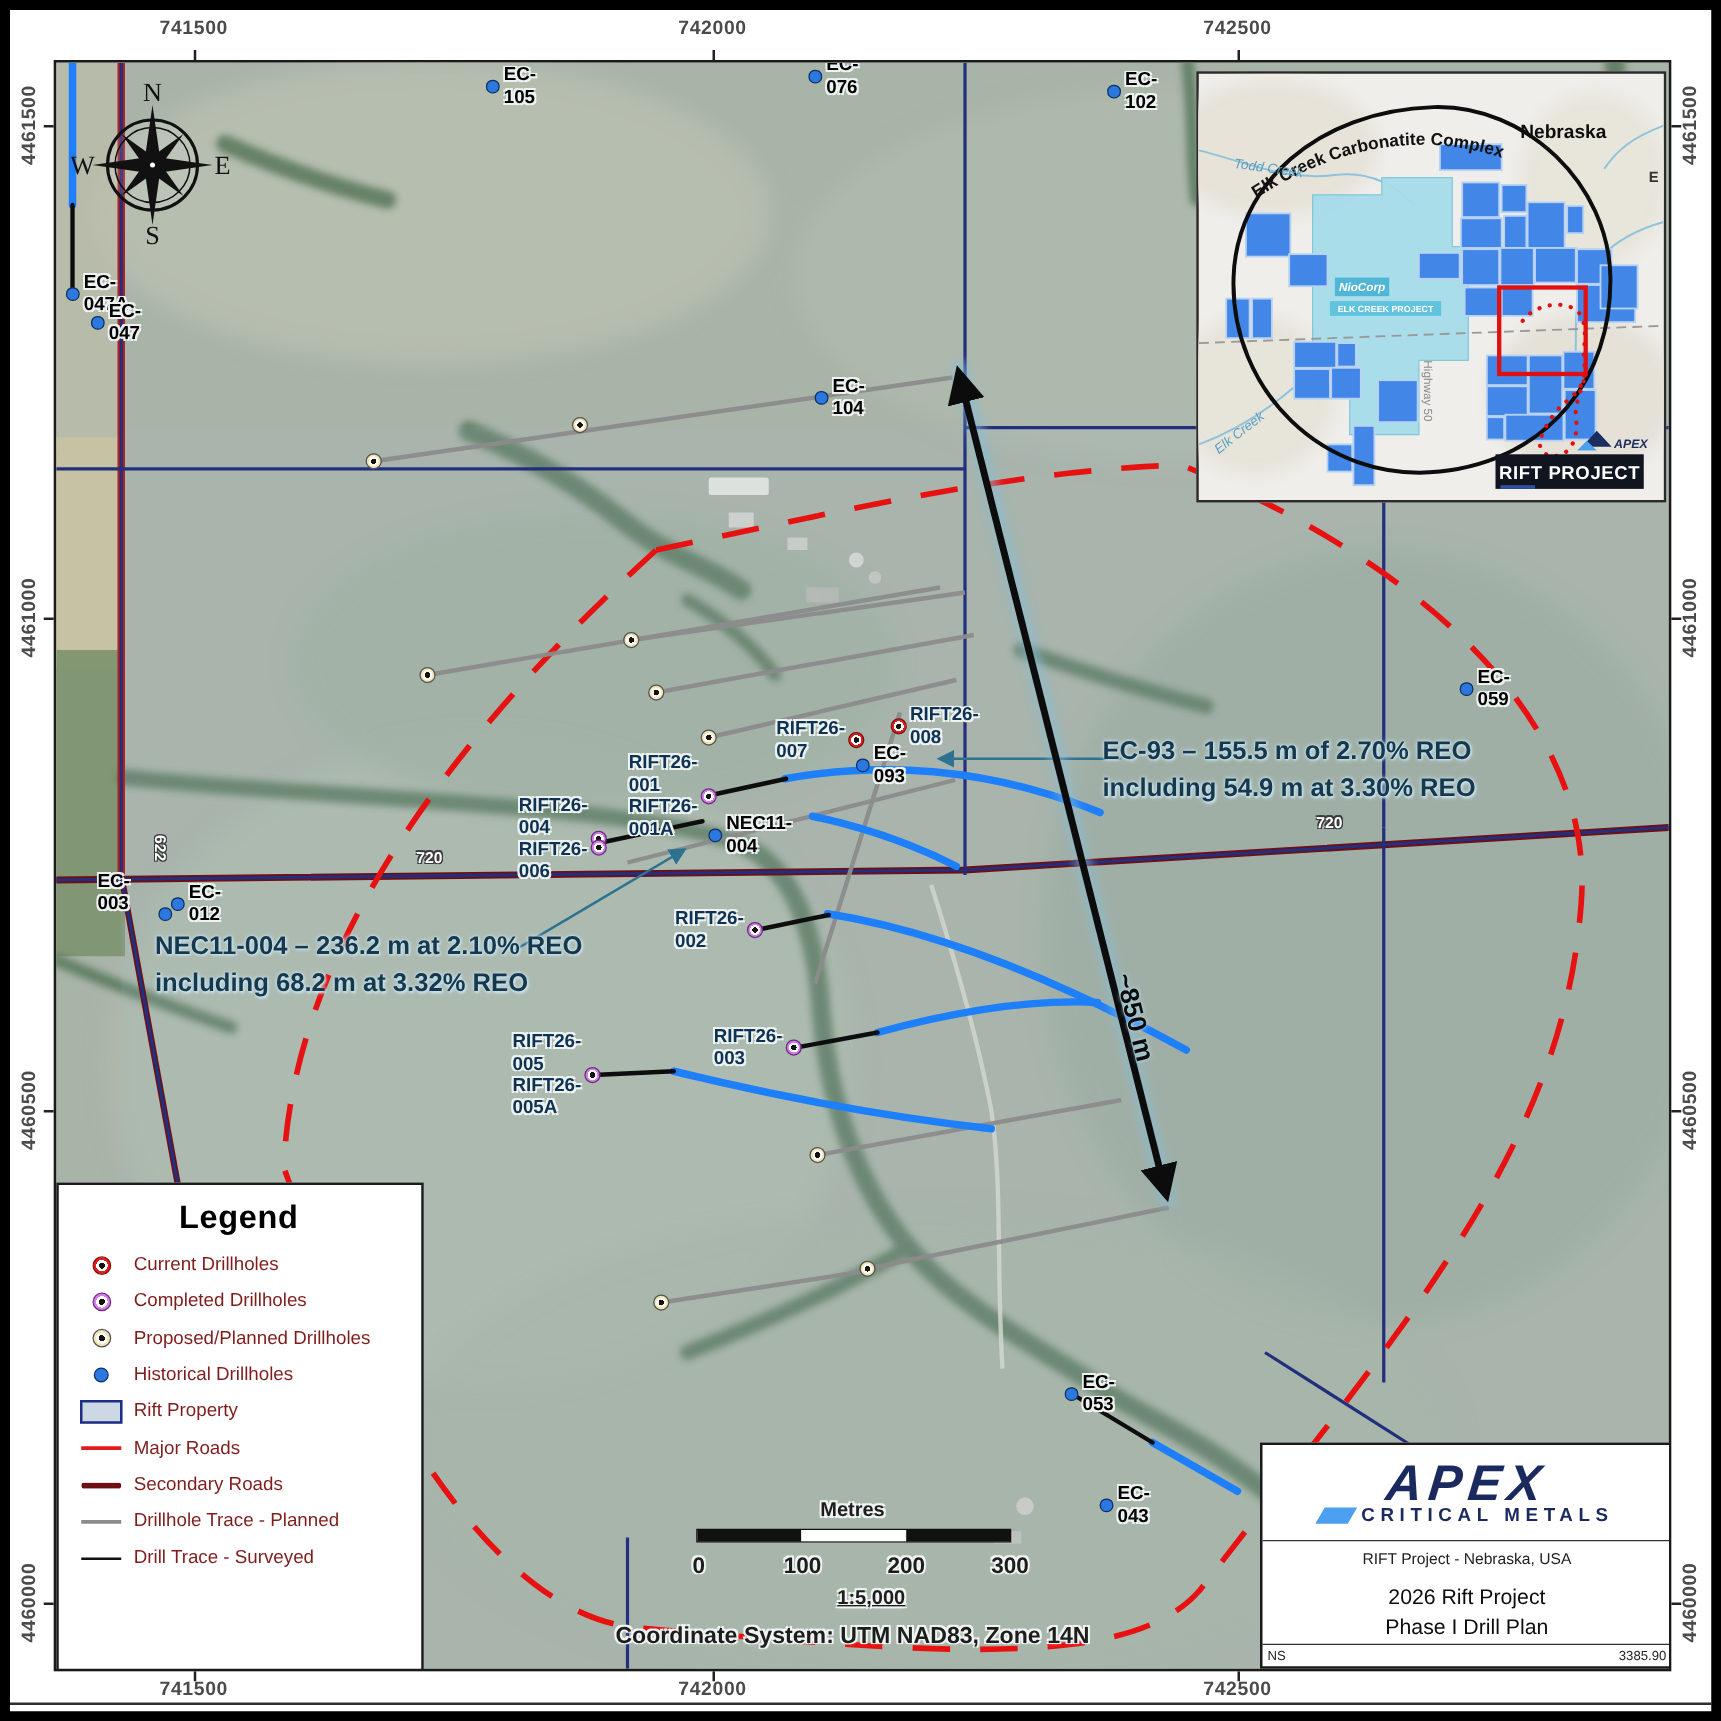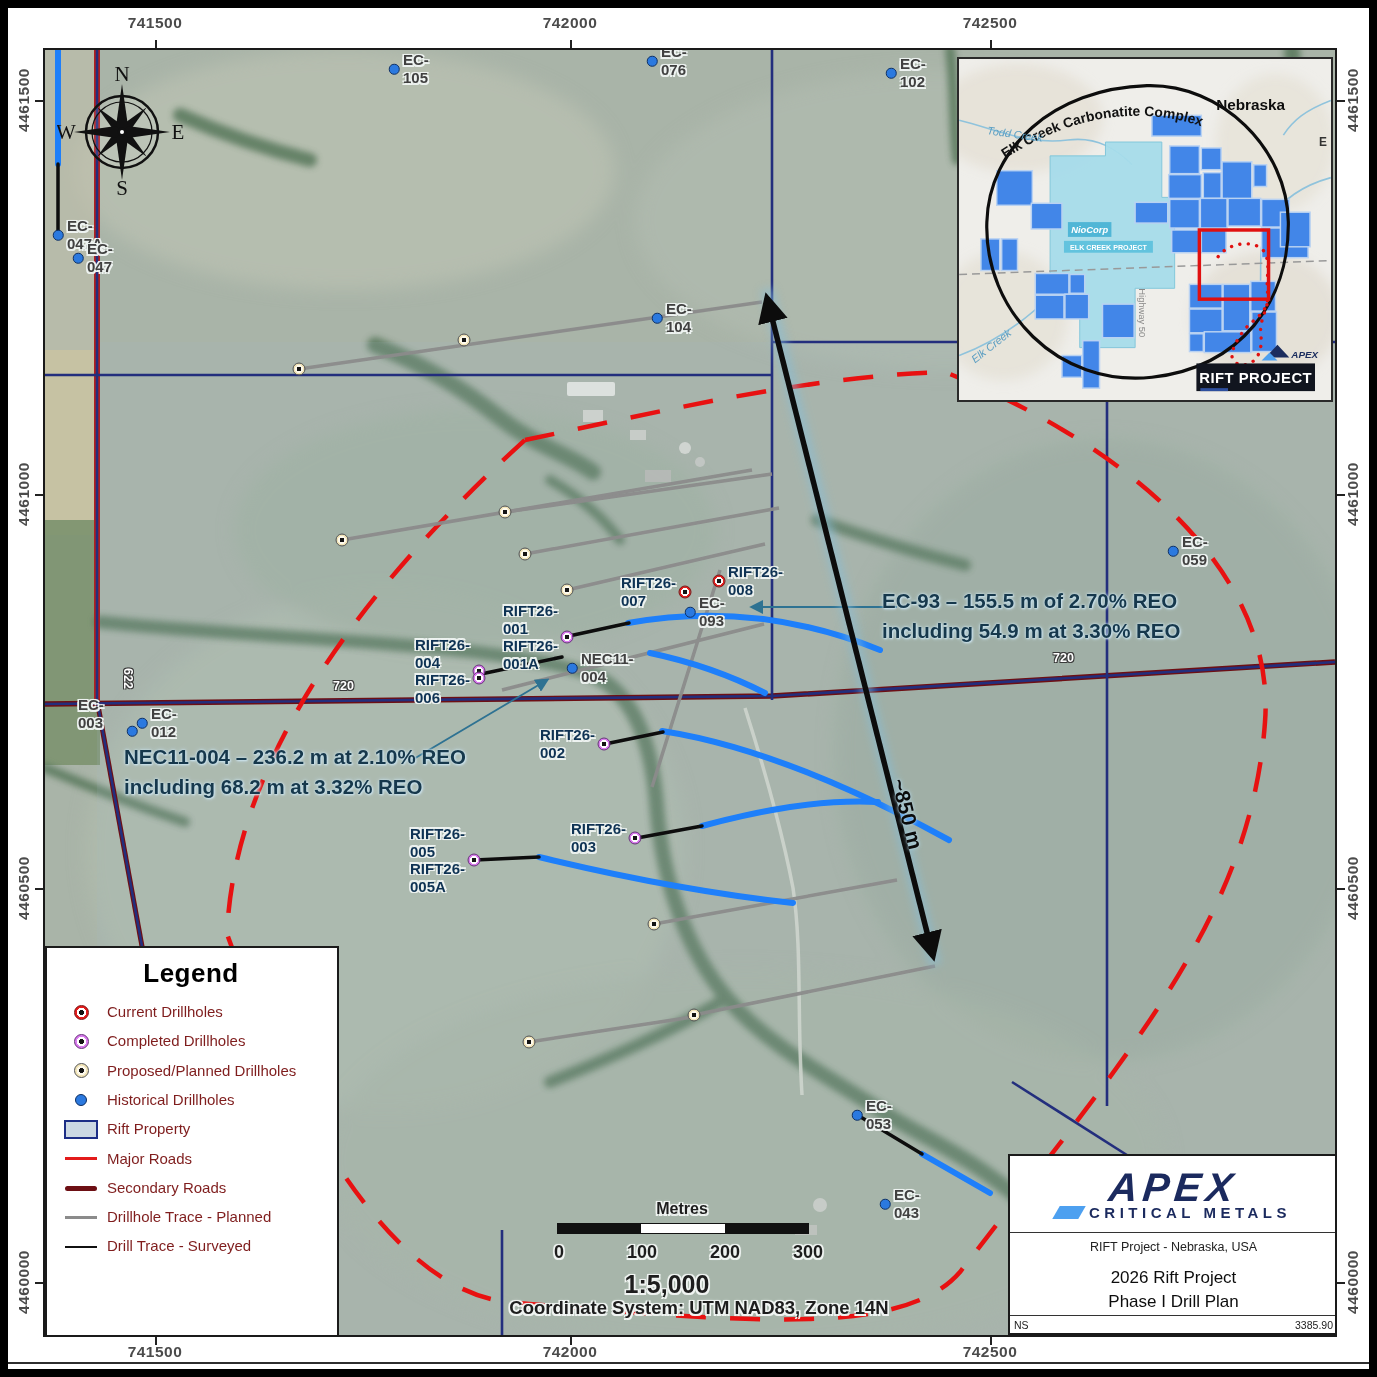--- a/index.html
+++ b/index.html
@@ -27,21 +27,21 @@
   #marker-layer{position:absolute;inset:0;z-index:20;}
   .marker{position:absolute;width:0;height:0;}
   .marker .dot{position:absolute;left:0;top:0;width:13px;height:13px;border-radius:50%;
      transform:translate(-50%,-50%);border:1px solid #303030;box-sizing:border-box;}
   .marker .dot.dot2{transform:translate(-50%,calc(-50% + 7px));}
   .marker.current .dot{background:radial-gradient(circle,#131313 0 2.2px,#fdfdfd 2.2px 4px,#e41d1d 4px);border-color:#7d0e0e;}
   .marker.completed .dot{background:radial-gradient(circle,#131313 0 2.2px,#fdfdfd 2.2px 4px,#da7cee 4px);border-color:#68307c;}
   .marker.proposed .dot{background:radial-gradient(circle,#131313 0 2.2px,#fdf9ec 2.2px 4px,#f2e5b8 4px);border-color:#555;}
   .marker.historical .dot{width:10.5px;height:10.5px;background:#2b79df;border-color:#0d2f63;}
   .marker .mlabel{position:absolute;top:0;transform:translateY(-50%);white-space:pre-line;line-height:1.18;
-     font-size:15px;font-weight:700;color:#404040;
+     font-size:15px;font-weight:700;color:#000000;
      text-shadow:-1.5px -1.5px 0 #eef3f1,1.5px -1.5px 0 #eef3f1,-1.5px 1.5px 0 #eef3f1,1.5px 1.5px 0 #eef3f1,0 0 2px #eef3f1;}
   .marker.current .mlabel,.marker.completed .mlabel{color:#0e3253;}
   .marker.side-right .mlabel{left:9px;text-align:left;}
   .marker.side-left .mlabel{right:9px;text-align:left;}
 
   
   .ann{position:absolute;z-index:26;font-weight:700;font-size:20.5px;line-height:1.45;color:#16384c;
        text-shadow:0 0 4px #bcd9e6,0 0 2px #d9ecf4,1px 1px 2px #cfe4ee;white-space:nowrap;}
   .dist-label{position:absolute;z-index:26;font-weight:700;font-size:21px;color:#0b0b0b;
        transform:rotate(76deg);text-shadow:0 0 4px #a9cfe2,0 0 2px #bcd9e6;width:120px;text-align:center;}
@@ -416,22 +416,22 @@
     <div class="sb-text halo" style="left:577px;top:1150px;width:120px;font-size:16px;">Metres</div>
     <div id="scalebar">
         <span class="b"></span>
         <span class="w"></span>
         <span class="b"></span>
       </div>
     <div class="sb-num halo" style="left:514px;top:1192px;">0</div>
     <div class="sb-num halo" style="left:597px;top:1192px;">100</div>
     <div class="sb-num halo" style="left:680px;top:1192px;">200</div>
     <div class="sb-num halo" style="left:763px;top:1192px;">300</div>
-    <div class="sb-text halo" style="left:542px;top:1220px;width:160px;font-size:25px;">1:5,000</div>
-    <div class="sb-text halo" style="left:454px;top:1247px;width:400px;font-size:18.5px;text-align:center;">Coordinate System: UTM NAD83, Zone 14N</div>
+    <div class="sb-text halo" style="left:572px;top:1220px;width:160px;font-size:16px;text-decoration:underline;">1:5,000</div>
+    <div class="sb-text halo" style="left:437px;top:1247px;width:400px;font-size:18.5px;text-align:center;">Coordinate System: UTM NAD83, Zone 14N</div>
 
     <div id="legend">
       <h2>Legend</h2>
       <div class="lrow">
         <span class="sw">
             <span class="ldot cur"></span>
           </span>
         <span class="ltext">Current Drillholes</span>
         </div>
       <div class="lrow">

